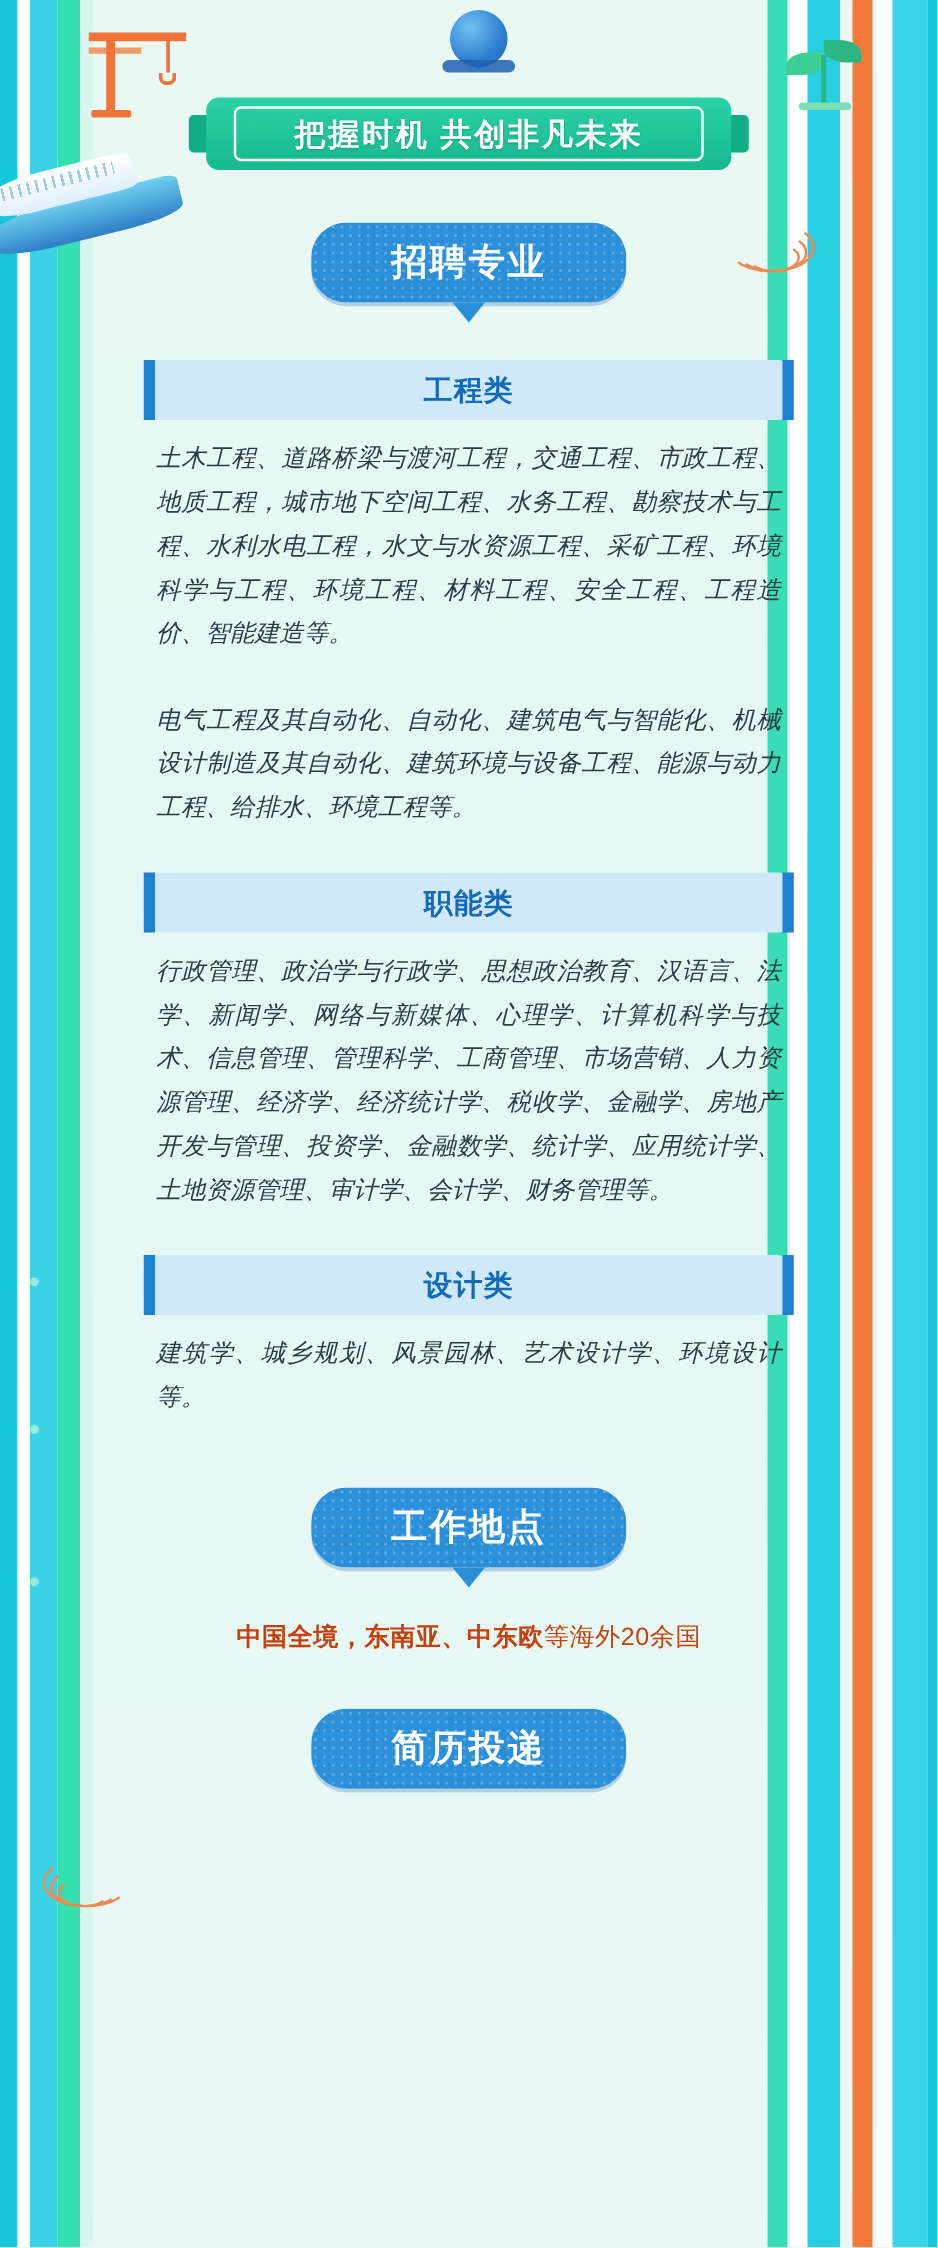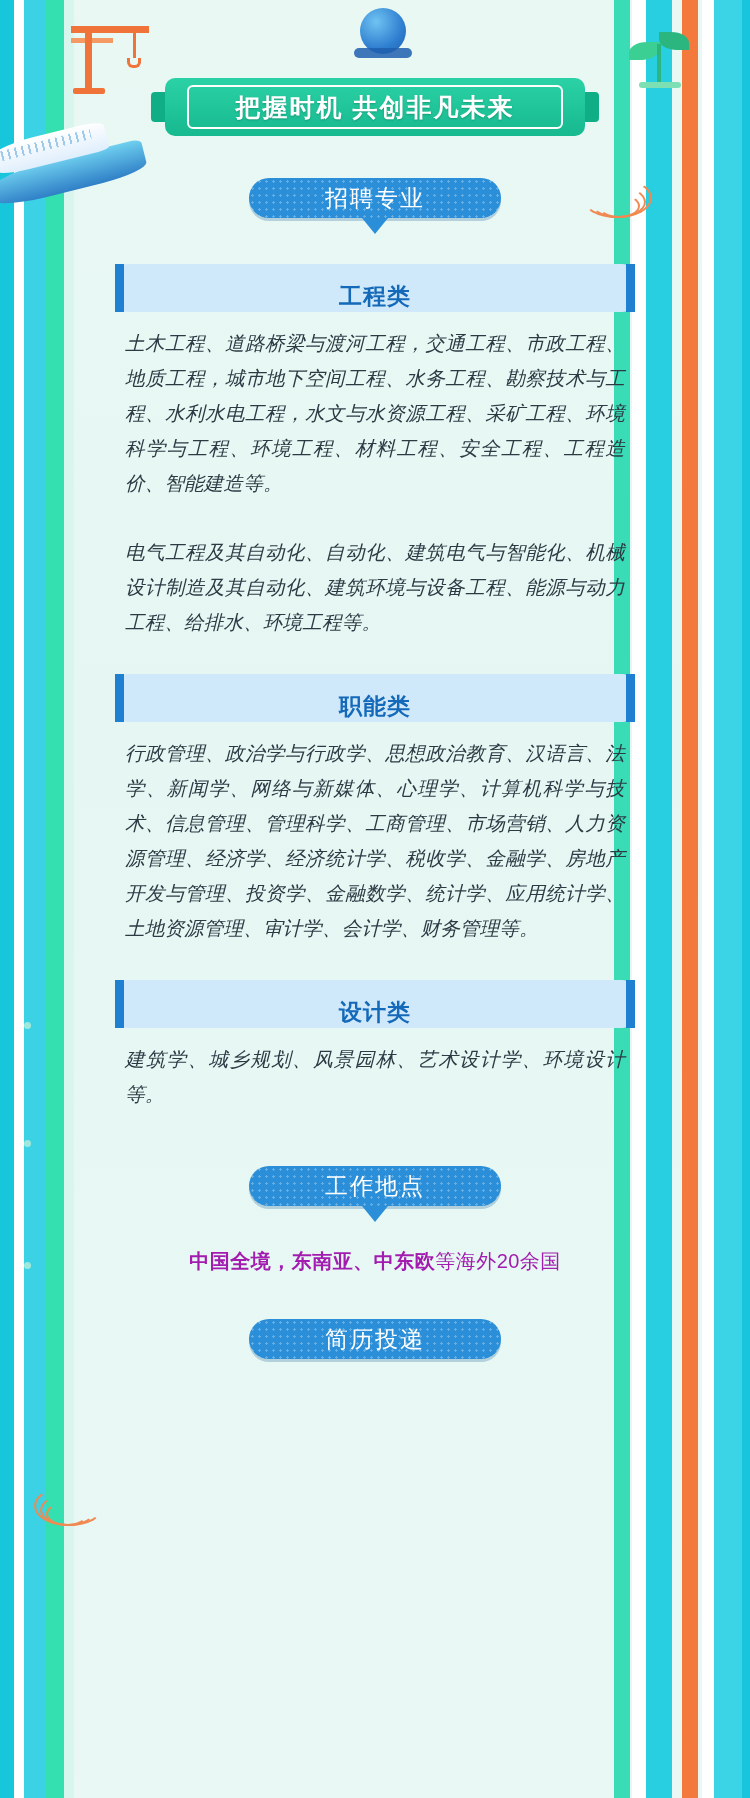--- a/index.html
+++ b/index.html
@@ -110,61 +110,61 @@
 
   
   .sprout{ position:absolute; right:-110px; top:-52px; width:70px; height:64px; }
   .sprout .stem{ position:absolute; left:32px; top:18px; width:4px; height:40px; background:#2bb67f; }
   .sprout .leafL{ position:absolute; left:4px; top:16px; width:30px; height:18px; background:#3ccf93; border-radius:60% 0 60% 0; }
   .sprout .leafR{ position:absolute; left:34px; top:6px; width:30px; height:18px; background:#2bb67f; border-radius:0 60% 0 60%; }
   .sprout .pot{ position:absolute; left:14px; top:56px; width:42px; height:6px; background:#7de0b4; border-radius:3px; }
 
   
   .pill{
-    margin:38px auto 0; width:252px; height:40px;
+    margin:38px auto 0; width:252px; height:64px;
     background:#2a8fd8; border-radius:28px;
     display:flex; align-items:center; justify-content:center;
-    color:#ffffff; font-size:23px; font-weight:normal; letter-spacing:2px;
+    color:#ffffff; font-size:29px; font-weight:bold; letter-spacing:2px;
     box-shadow:0 3px 0 rgba(20,90,150,.25);
   }
   .pill.dotted{
     background:
       radial-gradient(rgba(255,255,255,.28) 1px, transparent 1.2px) 0 0/7px 7px,
       #2a8fd8;
   }
   .pill-arrow{
     margin:0 auto; width:0; height:0;
     border-left:13px solid transparent; border-right:13px solid transparent;
     border-top:16px solid #2a8fd8;
   }
 
   
   .cat{
     margin:0 auto; width:520px; height:48px;
     background:#cfe9fb; border-radius:13px;
-    display:flex; align-items:flex-end; justify-content:center;
+    display:flex; align-items:center; justify-content:center;
     position:relative;
   }
   .cat:before,.cat:after{
     content:""; position:absolute; top:0; width:9px; height:48px; background:#1f7fd0;
   }
   .cat:before{ left:0; }
   .cat:after{ right:0; }
   .cat-label{ color:#1469b8; font-size:23px; font-weight:bold; letter-spacing:1px; }
 
   .body-text{
     margin:14px auto 34px; width:500px;
     color:#2c3a44; font-size:19.5px; line-height:35px;
     text-align:justify; letter-spacing:.2px;font-style:italic;
   }
   .sect{ margin-top:30px; }
 
   .location-text{
     margin:26px auto 0; width:600px; text-align:center;
-    color:#a21caf; font-size:20px; font-weight:bold; letter-spacing:.5px;
+    color:#c2410c; font-size:20px; font-weight:bold; letter-spacing:.5px;
   }
   .location-text .reg{ font-weight:normal; }
 
   .mt-big{ margin-top:54px; }
 </style>
 </head>
 <body>
 
 <div class="bg-base"></div>
 

